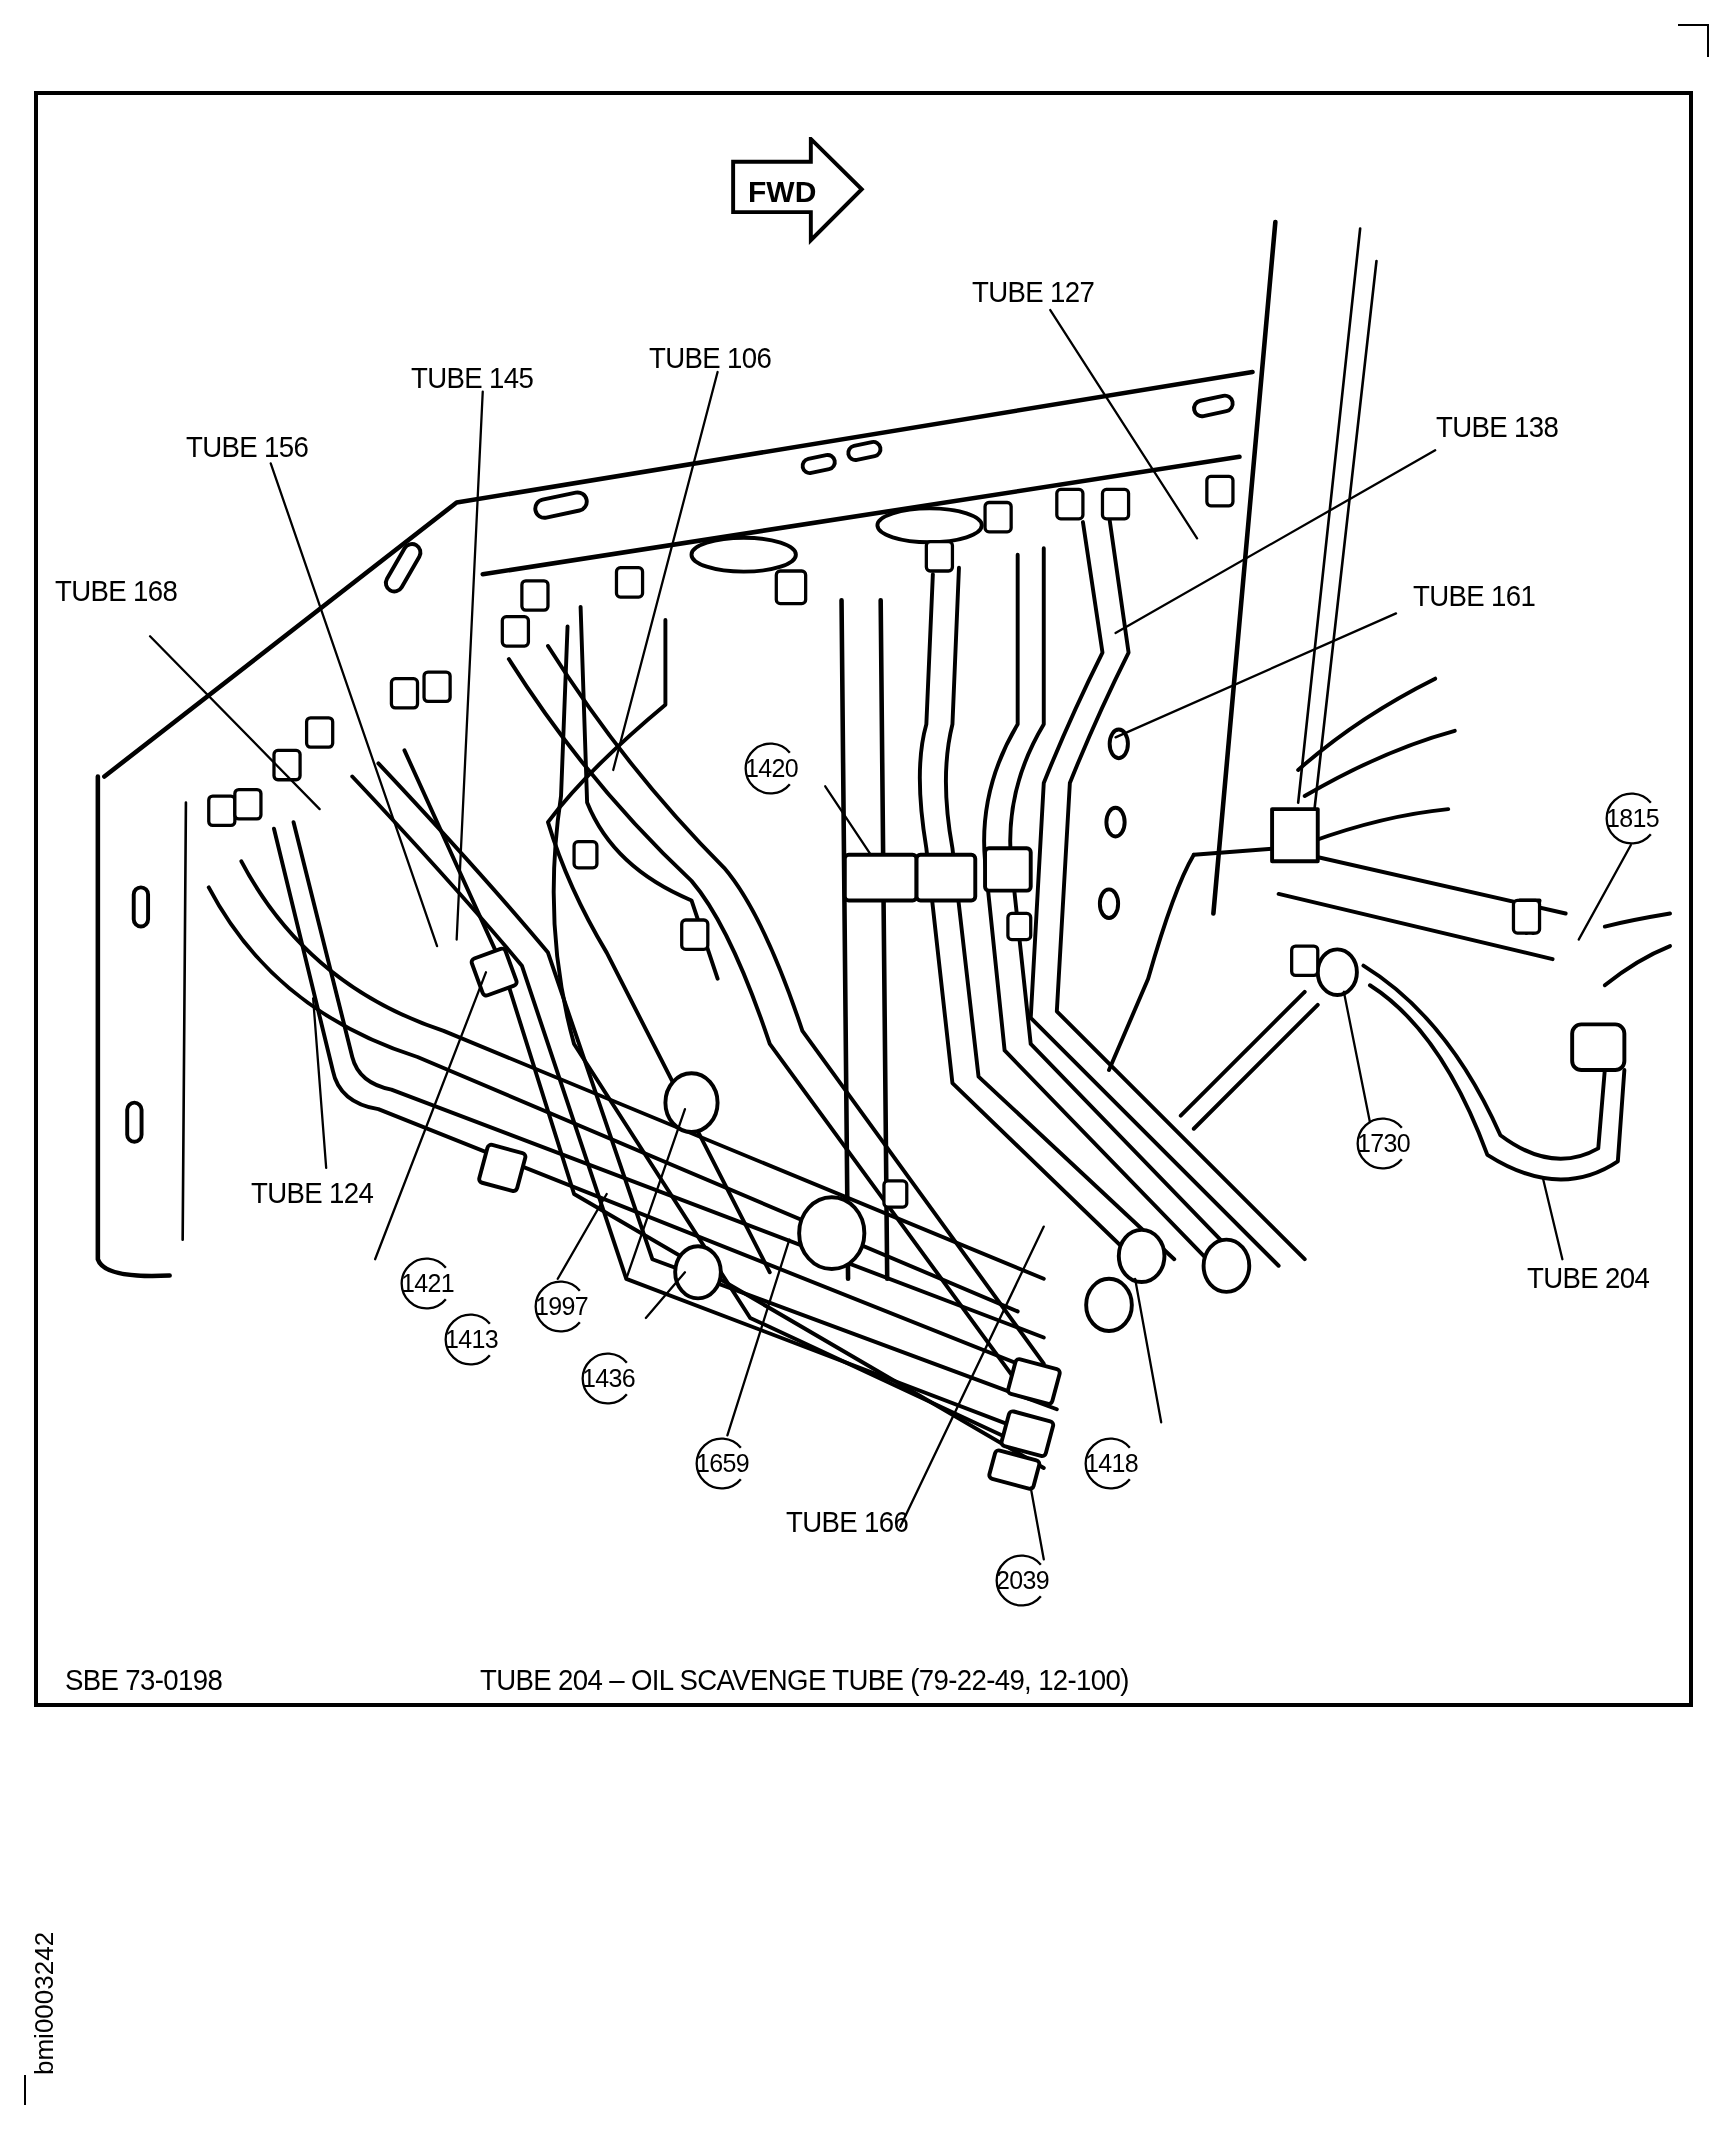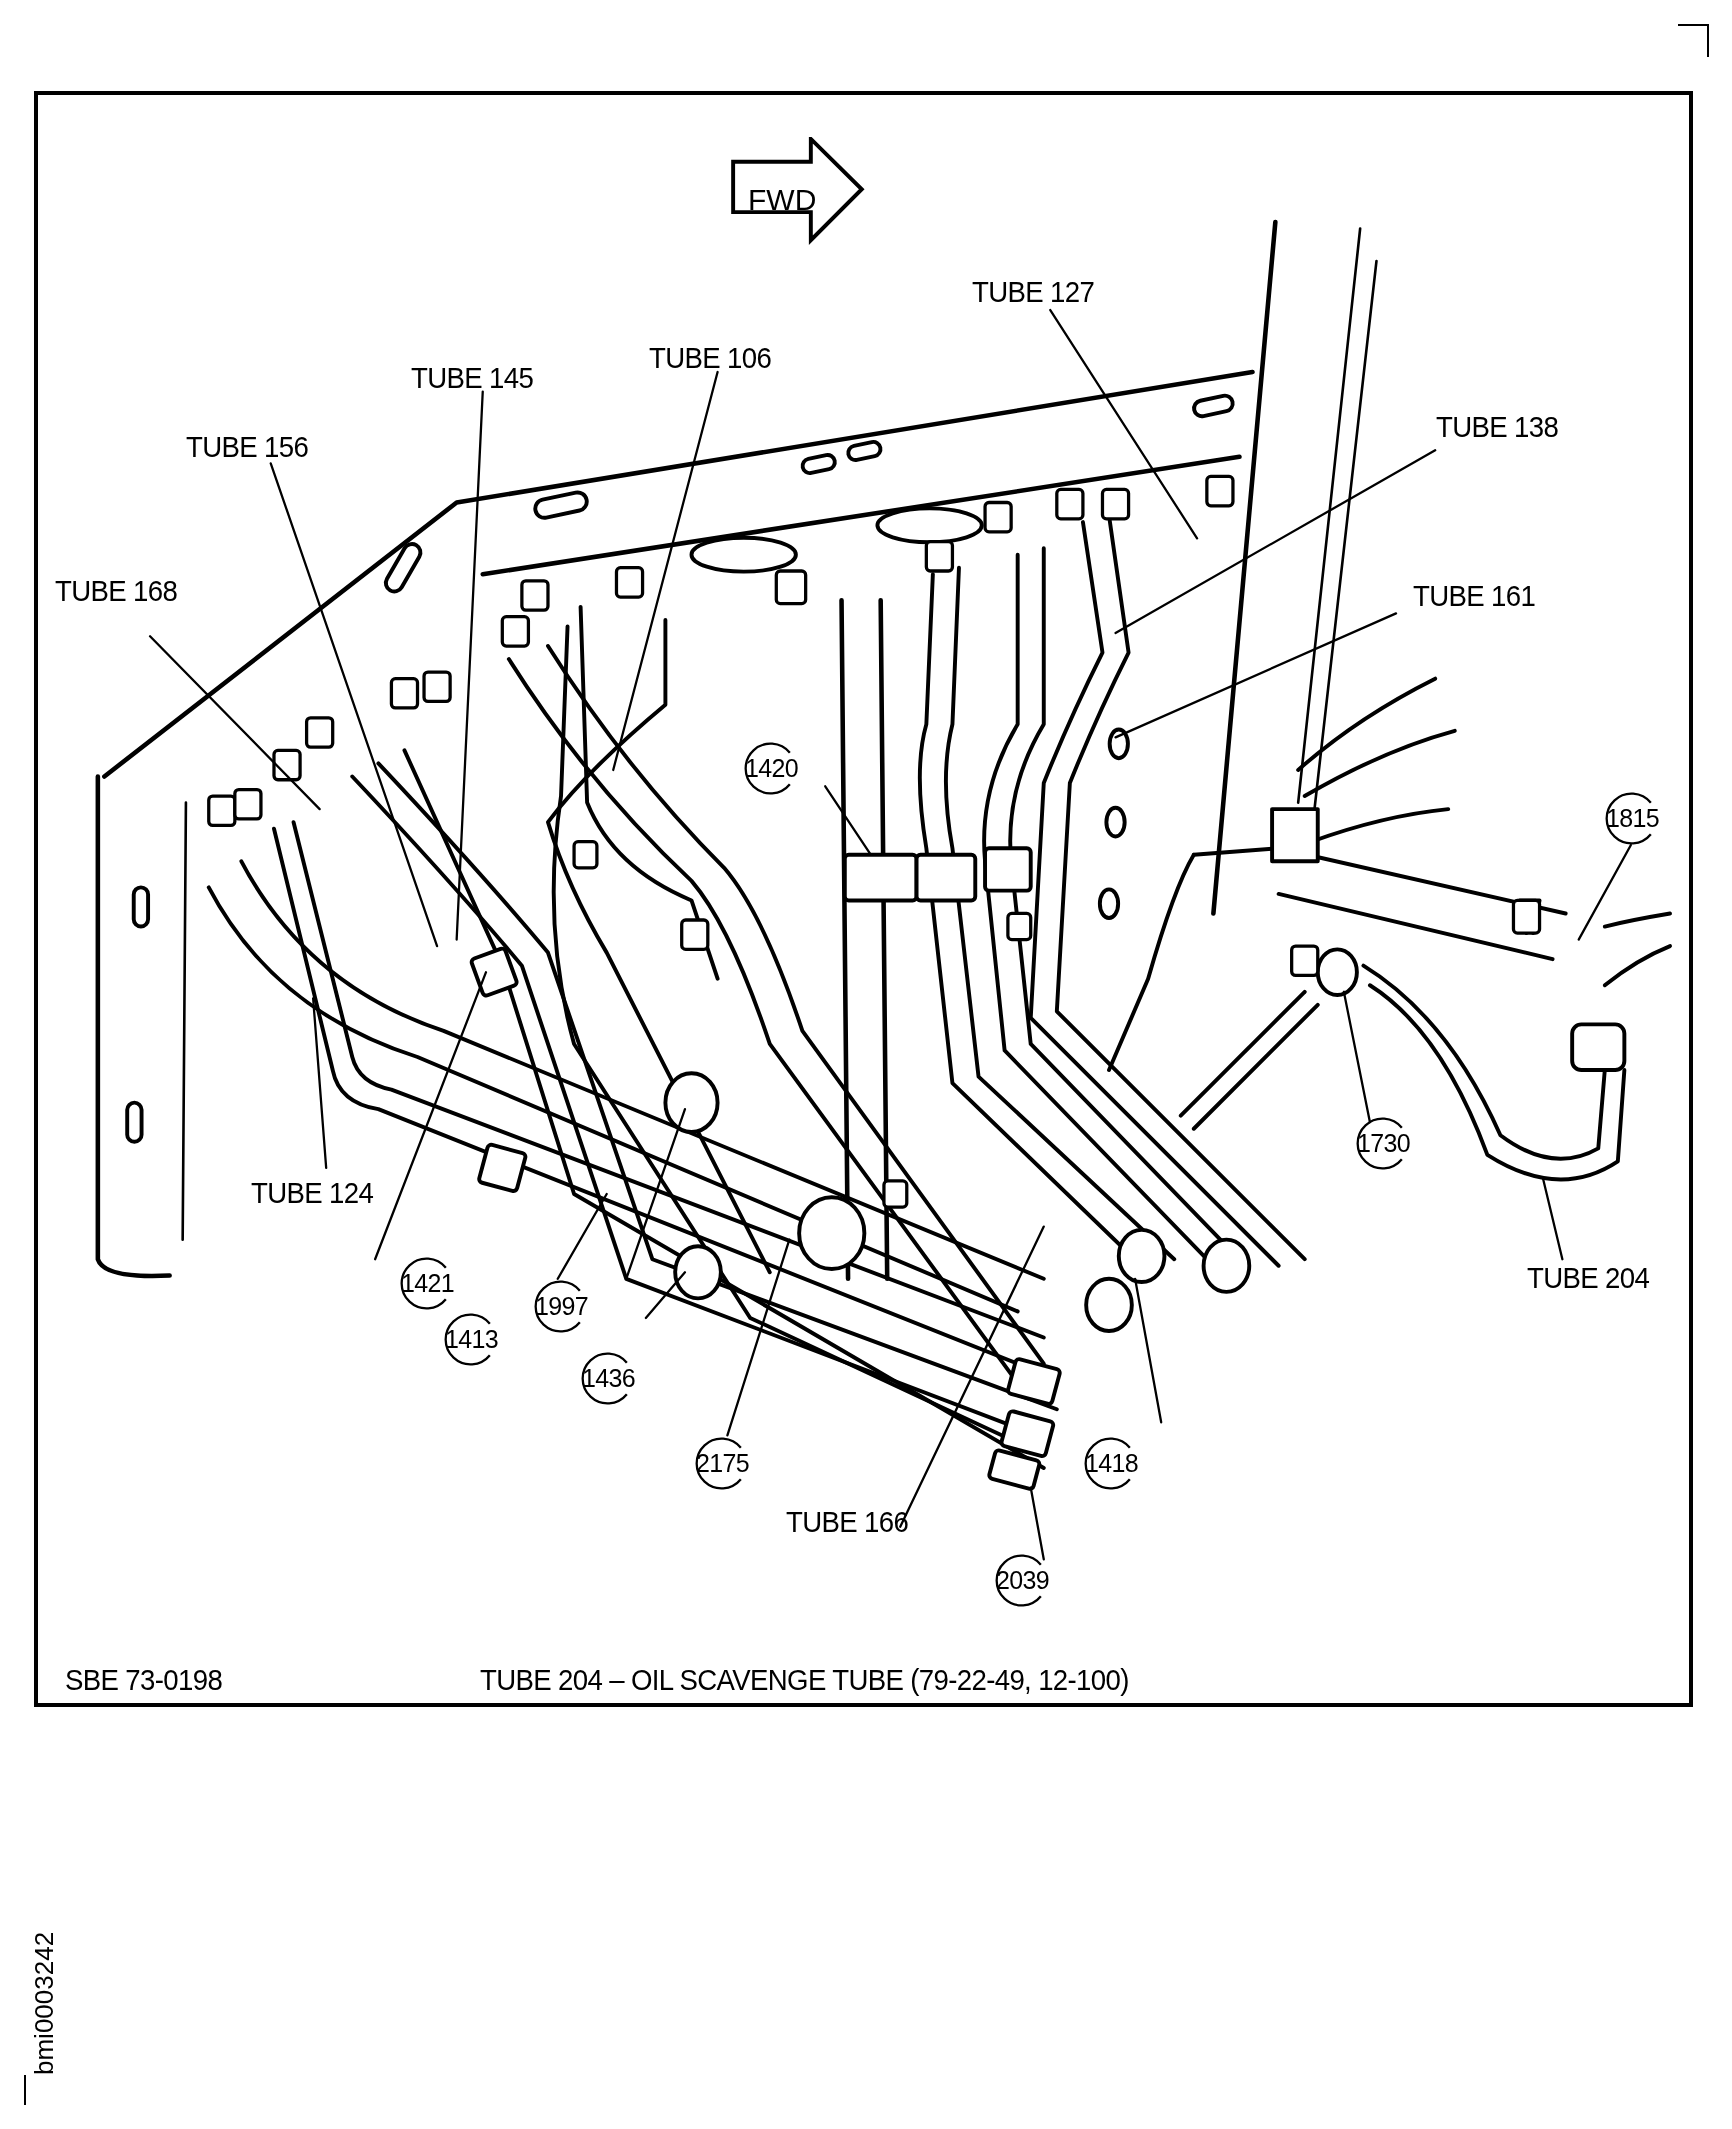--- a/index.html
+++ b/index.html
@@ -13,21 +13,21 @@
          transform:scaleX(0.92); transform-origin:left top; line-height:1; }
   .callout { position:absolute; width:55px; height:55px; font-size:25px;
              display:flex; align-items:center; justify-content:center; letter-spacing:-0.7px; }
   .callout svg { position:absolute; left:0; top:0; }
   .callout span { position:relative;text-align:center; }
   .footer { position:absolute; font-size:30px; letter-spacing:-0.7px; white-space:nowrap;
             transform:scaleX(0.92); transform-origin:left top; }
   #docid { position:absolute; left:29px; top:2075px; font-size:26px;
            transform:rotate(-90deg); transform-origin:left top; white-space:nowrap; }
   #fwd { position:absolute; left:731px; top:137px; width:144px; height:111px; }
-  #fwd span { position:absolute; left:17px; top:46px; font-size:30px; font-weight:normal; }
+  #fwd span { position:absolute; left:17px; top:38px; font-size:30px; font-weight:bold; }
 </style>
 </head>
 <body>
 
 <div class="corner-mark" style="left:1678px; top:23.5px; width:29px; height:31px; border-width:2.6px 2.6px 0 0;"></div>
 
 <div id="frame"></div>
 
 <svg id="art" viewBox="0 0 2655 3263" fill="none" stroke="#000" stroke-linecap="round" stroke-linejoin="round">
 
@@ -217,21 +217,21 @@
 <div class="callout" style="left:581px; top:1351px;">
   <svg width="55" height="55" viewBox="0 0 84 84">
       <path d="M70 18 A38 38 0 1 0 70 66" fill="none" stroke="#000" stroke-width="3.5"></path>
     </svg>
   <span>1436</span>
 </div>
 <div class="callout" style="left:695px; top:1436px;">
   <svg width="55" height="55" viewBox="0 0 84 84">
       <path d="M70 18 A38 38 0 1 0 70 66" fill="none" stroke="#000" stroke-width="3.5"></path>
     </svg>
-  <span>2175</span>
+  <span>1659</span>
 </div>
 <div class="callout" style="left:1084px; top:1436px;">
   <svg width="55" height="55" viewBox="0 0 84 84">
       <path d="M70 18 A38 38 0 1 0 70 66" fill="none" stroke="#000" stroke-width="3.5"></path>
     </svg>
   <span>1418</span>
 </div>
 <div class="callout" style="left:995px; top:1553px;">
   <svg width="55" height="55" viewBox="0 0 84 84">
       <path d="M70 18 A38 38 0 1 0 70 66" fill="none" stroke="#000" stroke-width="3.5"></path>

